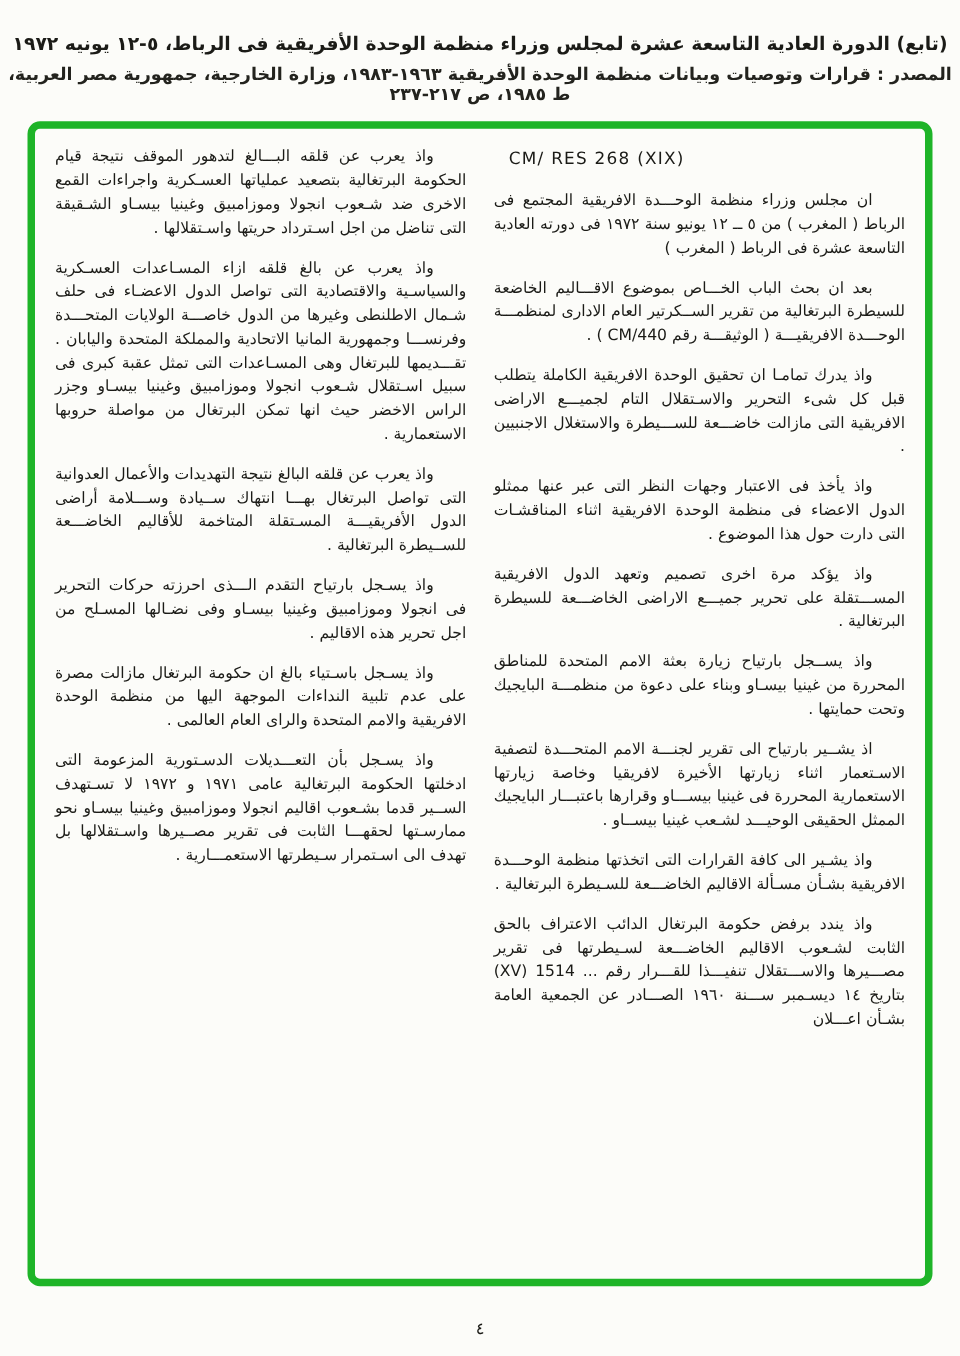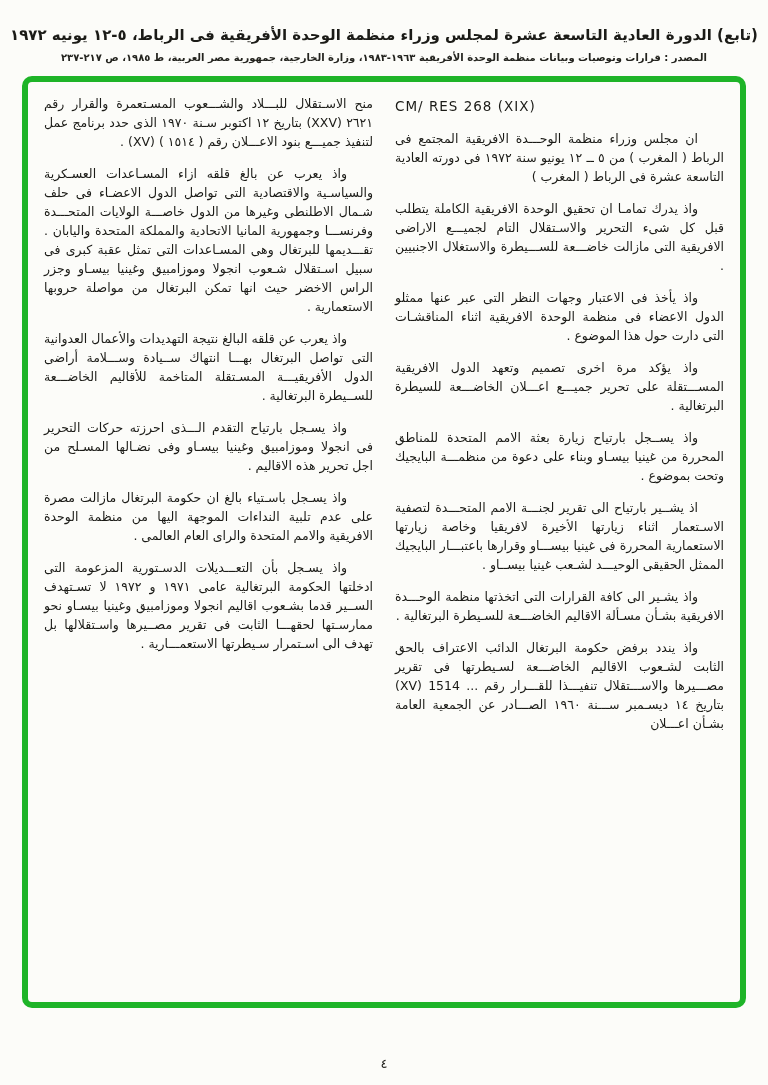--- a/index.html
+++ b/index.html
@@ -2,60 +2,61 @@
 <html lang="ar"><head>
 <meta charset="utf-8">
 <style>
   html,body{margin:0;padding:0;background:#ffffff;}
   .page{
     position:relative;width:768px;height:1085px;background:#fcfcf9;
     font-family:"DejaVu Sans",sans-serif;color:#1b1b17;direction:rtl;overflow:hidden;
   }
   .header{text-align:center;padding-top:26px;}
   .doc-title{font-size:15px;font-weight:bold;letter-spacing:0;}
-  .doc-source{font-size:10px;font-weight:bold;margin-top:8px;color:#23231e;}
+  .doc-source{font-size:14px;font-weight:bold;margin-top:8px;color:#23231e;}
   .green-box{
     box-sizing:border-box;margin:13px 22px 0;height:932px;
     border:6px solid #1eb428;border-radius:10px;
     padding:12px 16px 10px;overflow:hidden;display:flex;gap:22px;
     background:#fcfcf9;
   }
   .col{flex:1 1 0;font-size:12.5px;line-height:1.52;text-align:justify;}
-  .res-code{direction:ltr;text-align:left;font-size:13.5px;margin:2px 0 12px;letter-spacing:1px;}
+  .res-code{direction:ltr;text-align:left;font-size:13.5px;margin:2px 12px 12px;letter-spacing:1px;}
   .res-title{text-align:center;font-weight:bold;font-size:14px;margin:0 0 16px;}
   p.para{margin:0 0 13px;text-indent:26px;}
   p.no-indent{text-indent:0;}
   .footer{position:absolute;bottom:14px;left:0;right:0;text-align:center;font-size:13px;}
 </style>
 </head>
 <body>
 
 <div class="page">
 
   <div class="header">
     <div class="doc-title">(تابع) الدورة العادية التاسعة عشرة لمجلس وزراء منظمة الوحدة الأفريقية فى الرباط، ٥-١٢ يونيه ١٩٧٢</div>
     <div class="doc-source">المصدر : قرارات وتوصيات وبيانات منظمة الوحدة الأفريقية ١٩٦٣-١٩٨٣، وزارة الخارجية، جمهورية مصر العربية، ط ١٩٨٥، ص ٢١٧-٢٣٧</div>
   </div>
 
   <div class="green-box">
 
     <div class="col">
       <div class="res-code">CM/ RES 268 (XIX)</div>
       <p class="para">ان مجلس وزراء منظمة الوحـــدة الافريقية المجتمع فى الرباط ( المغرب ) من ٥ ــ ١٢ يونيو سنة ١٩٧٢ فى دورته العادية التاسعة عشرة فى الرباط ( المغرب )</p>
+      <p class="para">بعد ان بحث الباب الخـــاص بموضوع الاقـــاليم الخاضعة للسيطرة البرتغالية من تقرير الســكرتير العام الادارى لمنظمـــة الوحـــدة الافريقيـــة ( الوثيقـــة رقم CM/440 ) .</p>
       <p class="para">واذ يدرك تمامـا ان تحقيق الوحدة الافريقية الكاملة يتطلب قبل كل شىء التحرير والاسـتقلال التام لجميـــع الاراضى الافريقية التى مازالت خاضـــعة للســـيطرة والاستغلال الاجنبيين .</p>
       <p class="para">واذ يأخذ فى الاعتبار وجهات النظر التى عبر عنها ممثلو الدول الاعضاء فى منظمة الوحدة الافريقية اثناء المناقشـات التى دارت حول هذا الموضوع .</p>
-      <p class="para">واذ يؤكد مرة اخرى تصميم وتعهد الدول الافريقية المســـتقلة على تحرير جميـــع اعـــلان الخاضـــعة للسيطرة البرتغالية .</p>
-      <p class="para">واذ يســجل بارتياح زيارة بعثة الامم المتحدة للمناطق المحررة من غينيا بيسـاو وبناء على دعوة من منظمـــة البايجيك وتحت بموضوع .</p>
+      <p class="para">واذ يؤكد مرة اخرى تصميم وتعهد الدول الافريقية المســـتقلة على تحرير جميـــع الاراضى الخاضـــعة للسيطرة البرتغالية .</p>
+      <p class="para">واذ يســجل بارتياح زيارة بعثة الامم المتحدة للمناطق المحررة من غينيا بيسـاو وبناء على دعوة من منظمـــة البايجيك وتحت حمايتها .</p>
       <p class="para">اذ يشــير بارتياح الى تقرير لجنـــة الامم المتحـــدة لتصفية الاسـتعمار اثناء زيارتها الأخيرة لافريقيا وخاصة زيارتها الاستعمارية المحررة فى غينيا بيســـاو وقرارها باعتبـــار البايجيك الممثل الحقيقى الوحيـــد لشـعب غينيا بيســاو .</p>
       <p class="para">واذ يشـير الى كافة القرارات التى اتخذتها منظمة الوحـــدة الافريقية بشـأن مسـألة الاقاليم الخاضـــعة للسـيطرة البرتغالية .</p>
       <p class="para">واذ يندد برفض حكومة البرتغال الدائب الاعتراف بالحق الثابت لشـعوب الاقاليم الخاضـــعة لسـيطرتها فى تقرير مصـــيرها والاســـتقلال تنفيـــذا للقـــرار رقم ... ‏1514 (XV) بتاريخ ١٤ ديسـمبر ســـنة ١٩٦٠ الصـــادر عن الجمعية العامة بشـأن اعـــلان</p>
     </div>
 
     <div class="col">
-      <p class="para no-indent">منح الاسـتقلال للبـــلاد والشـــعوب المسـتعمرة والقرار رقم ٢٦٢١ (XXV) بتاريخ ١٢ اكتوبر سـنة ١٩٧٠ الذى حدد برنامج عمل لتنفيذ جميـــع بنود الاعـــلان رقم ( ١٥١٤ ) (XV) .</p>
+      <p class="para">واذ يعرب عن قلقه البـــالغ لتدهور الموقف نتيجة قيام الحكومة البرتغالية بتصعيد عملياتها العسـكرية واجراءات القمع الاخرى ضد شـعوب انجولا وموزامبيق وغينيا بيسـاو الشـقيقة التى تناضل من اجل اسـترداد حريتها واسـتقلالها .</p>
       <p class="para">واذ يعرب عن بالغ قلقه ازاء المسـاعدات العسـكرية والسياسـية والاقتصادية التى تواصل الدول الاعضـاء فى حلف شـمال الاطلنطى وغيرها من الدول خاصـــة الولايات المتحـــدة وفرنســـا وجمهورية المانيا الاتحادية والمملكة المتحدة واليابان . تقـــديمها للبرتغال وهى المسـاعدات التى تمثل عقبة كبرى فى سبيل اسـتقلال شـعوب انجولا وموزامبيق وغينيا بيسـاو وجزر الراس الاخضر حيث انها تمكن البرتغال من مواصلة حروبها الاستعمارية .</p>
       <p class="para">واذ يعرب عن قلقه البالغ نتيجة التهديدات والأعمال العدوانية التى تواصل البرتغال بهـــا انتهاك ســيادة وســـلامة أراضى الدول الأفريقيـــة المسـتقلة المتاخمة للأقاليم الخاضـــعة للســيطرة البرتغالية .</p>
       <p class="para">واذ يسـجل بارتياح التقدم الـــذى احرزته حركات التحرير فى انجولا وموزامبيق وغينيا بيسـاو وفى نضـالها المسـلح من اجل تحرير هذه الاقاليم .</p>
       <p class="para">واذ يسـجل باسـتياء بالغ ان حكومة البرتغال مازالت مصرة على عدم تلبية النداءات الموجهة اليها من منظمة الوحدة الافريقية والامم المتحدة والراى العام العالمى .</p>
       <p class="para">واذ يسـجل بأن التعـــديلات الدسـتورية المزعومة التى ادخلتها الحكومة البرتغالية عامى ١٩٧١ و ١٩٧٢ لا تسـتهدف الســير قدما بشـعوب اقاليم انجولا وموزامبيق وغينيا بيسـاو نحو ممارسـتها لحقهـــا الثابت فى تقرير مصــيرها واسـتقلالها بل تهدف الى اسـتمرار سـيطرتها الاستعمـــارية .</p>
     </div>
 
   </div>
 
   <div class="footer">٤</div>

